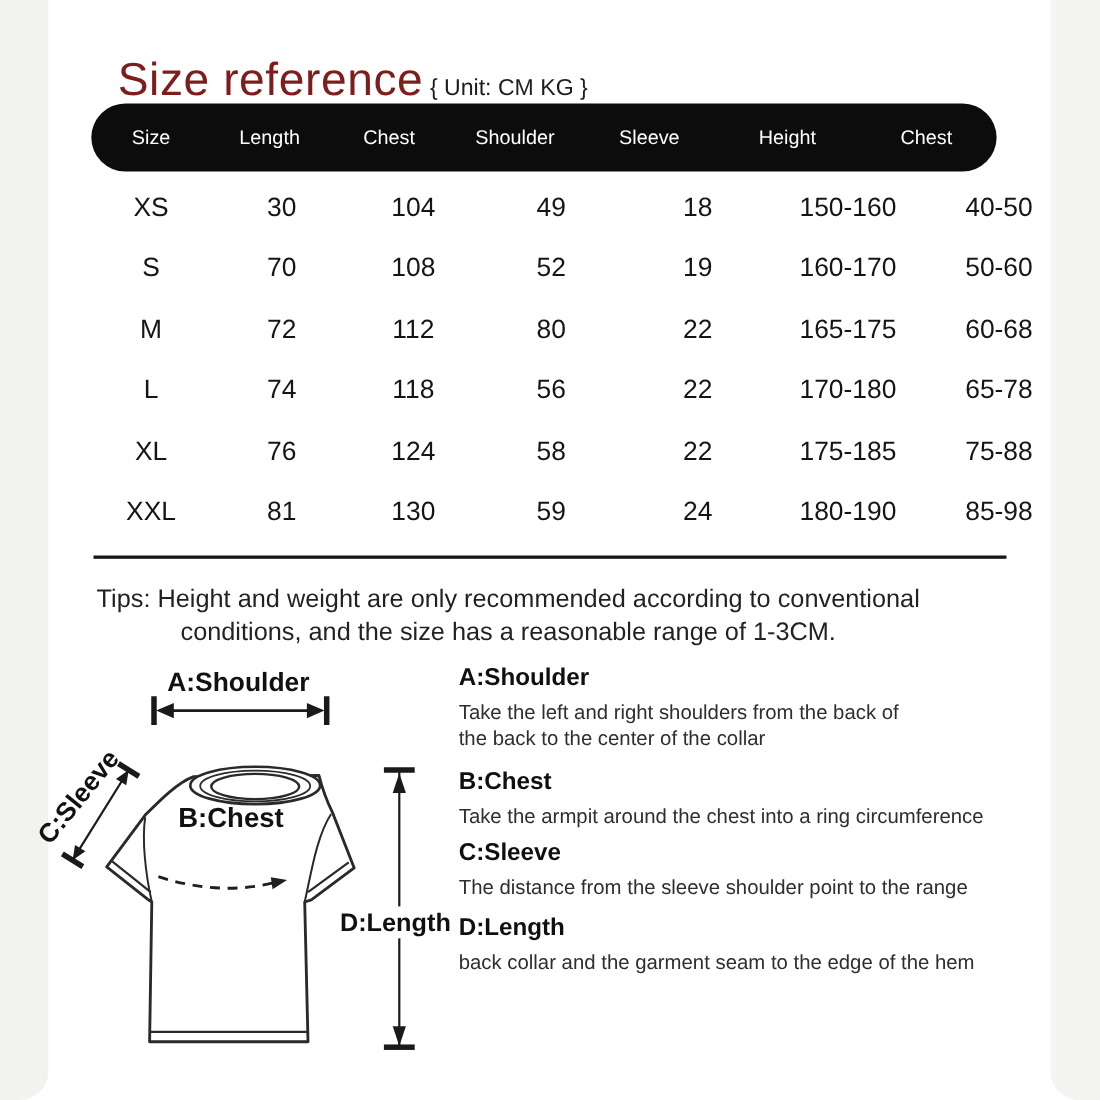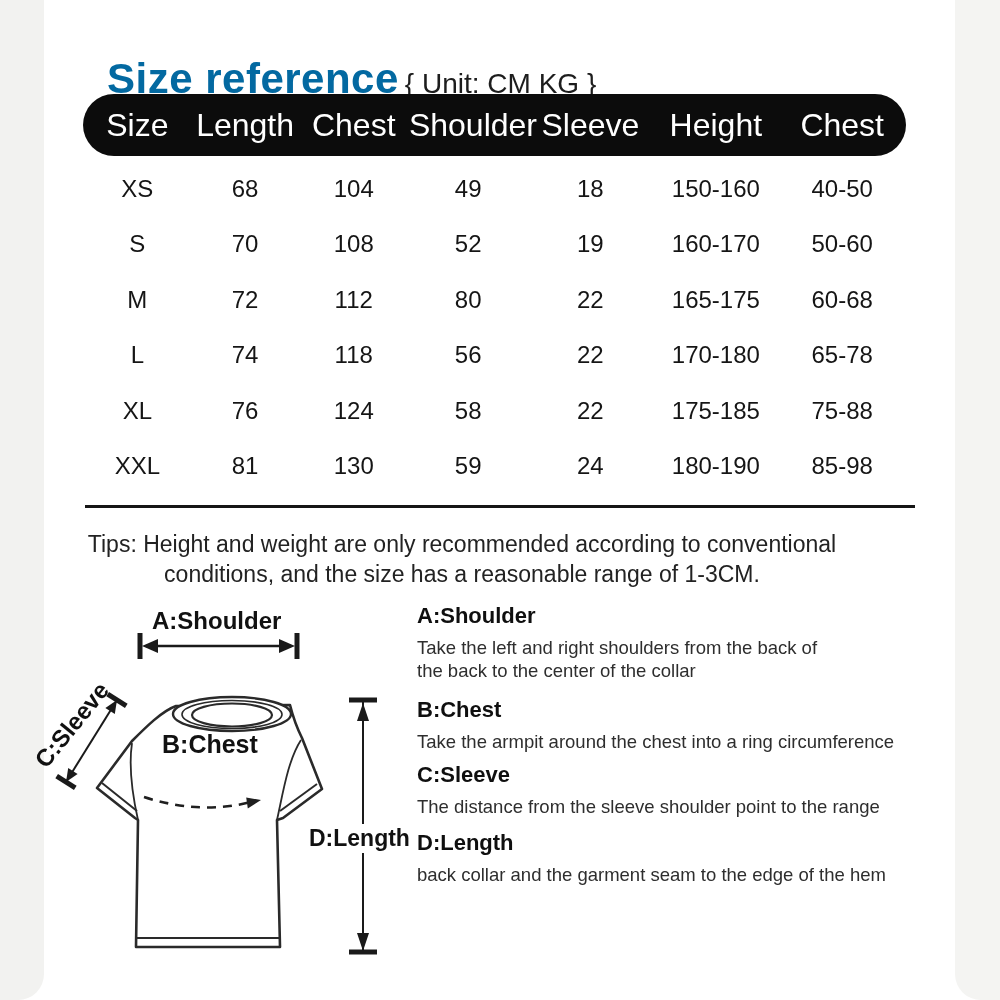--- a/index.html
+++ b/index.html
@@ -10,35 +10,35 @@
     font-family:"Liberation Sans", sans-serif;
     color:#1a1a1a;
     overflow:hidden;
   }
   .strip { position:absolute; top:0; height:1000px; background:#f2f2f0; }
   .strip.left  { left:0;  width:44px; border-bottom-right-radius:26px; }
   .strip.right { right:0; width:45px; background:#f4f4f2; border-bottom-left-radius:26px; }
 
   
   .title-row { position:absolute; left:107px; top:24px; display:flex; align-items:baseline; white-space:nowrap; }
-  .title { font-size:42px; font-weight:bold; letter-spacing:.5px; color:#0369a1; }
-  .unit  { font-size:28px; color:#1d1d1d; margin-left:6px;margin-top:44px; }
+  .title { font-size:42px; font-weight:normal; letter-spacing:.5px; color:#7f1d1d; }
+  .unit  { font-size:21px; color:#1d1d1d; margin-left:6px;margin-top:44px; }
 
   
   .size-table { position:absolute; left:83px; top:94px; width:823px;
     --cols: 13.2% 13% 13.4% 14.4% 15.3% 15.2% 15.5%; }
   .thead {
     display:grid; grid-template-columns:var(--cols);
     height:62px; align-items:center;
     background:#0c0c0c; border-radius:32px;
-    color:#ffffff; font-size:32px; text-align:center;
+    color:#ffffff; font-size:18px; text-align:center;
   }
   .tbody { margin-top:5px; }
   .trow { display:grid; grid-template-columns:var(--cols); height:55.5px; align-items:center;
-          font-size:24px; color:#151515; text-align:center; }
+          font-size:24px; color:#151515; text-align:center;gap:11px; }
   .divider { position:absolute; left:85px; top:505px; width:830px; height:3px; background:#161616; }
 
   
   .tips { position:absolute; left:0; top:529px; width:924px; text-align:center;
           font-size:23px; line-height:30px; color:#222; }
 
   
   .diagram { position:absolute; left:20px; top:595px; width:400px; height:405px; }
   .diagram svg { position:absolute; left:0; top:0; }
   .diag-label { position:absolute; font-weight:bold; color:#111; white-space:nowrap; }
@@ -71,21 +71,21 @@
     <div>Length</div>
     <div>Chest</div>
     <div>Shoulder</div>
     <div>Sleeve</div>
     <div>Height</div>
     <div>Chest</div>
   </div>
   <div class="tbody">
     <div class="trow">
       <div>XS</div>
-      <div>68</div>
+      <div>30</div>
       <div>104</div>
       <div>49</div>
       <div>18</div>
       <div>150-160</div>
       <div>40-50</div>
     </div>
     <div class="trow">
       <div>S</div>
       <div>70</div>
       <div>108</div>

